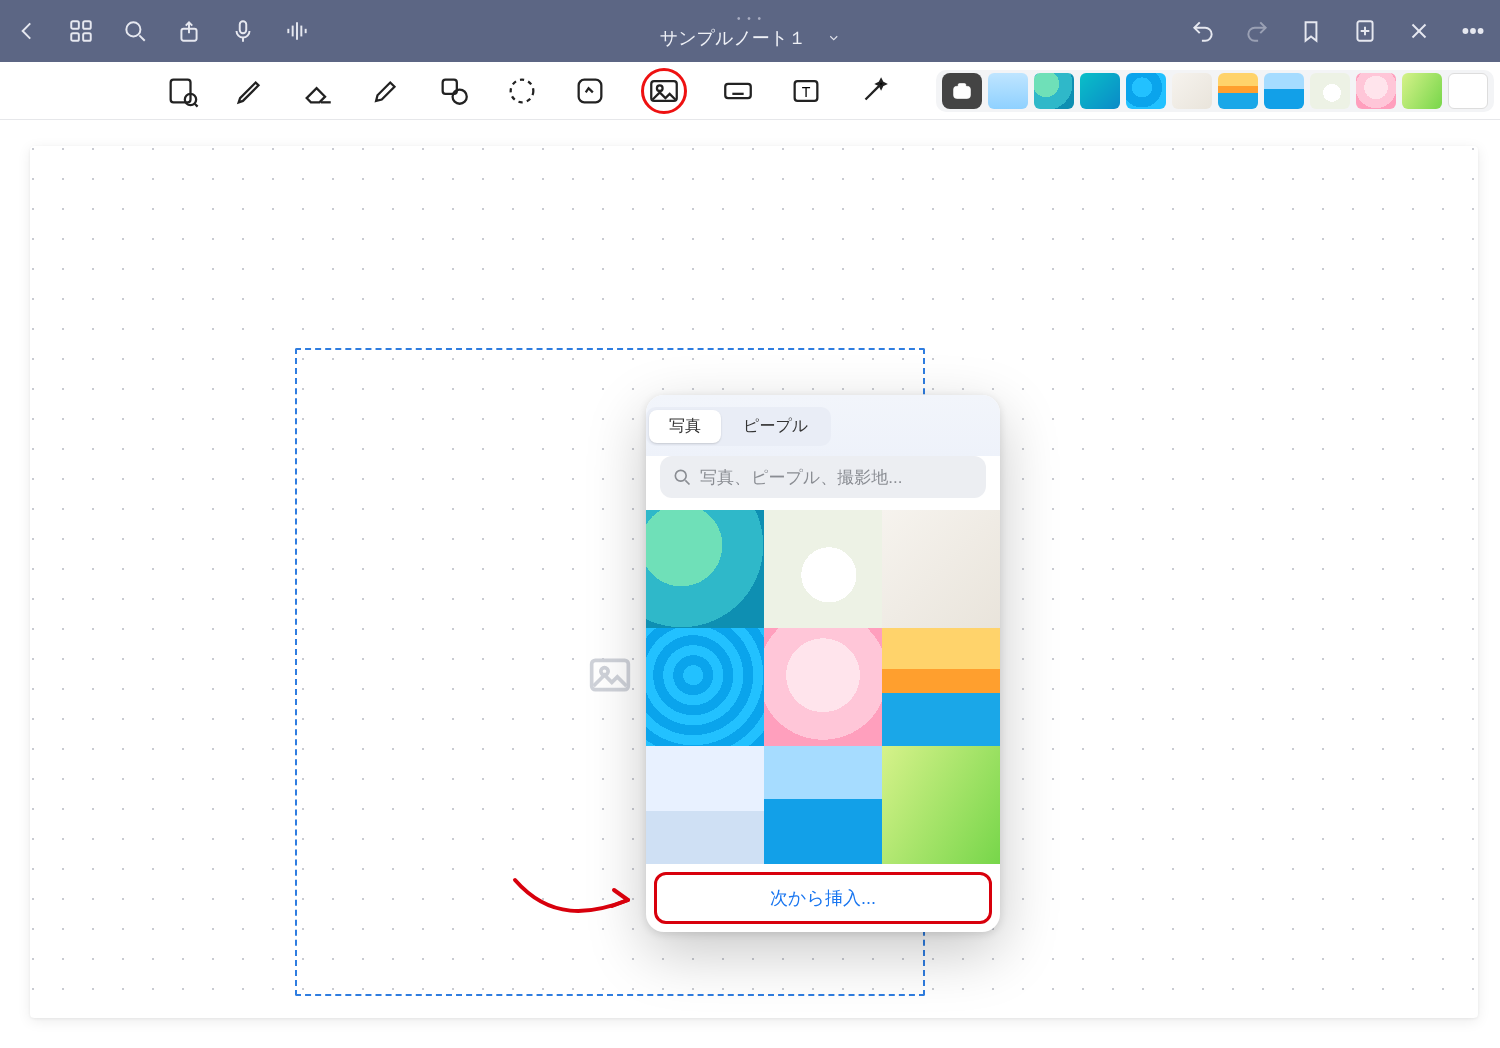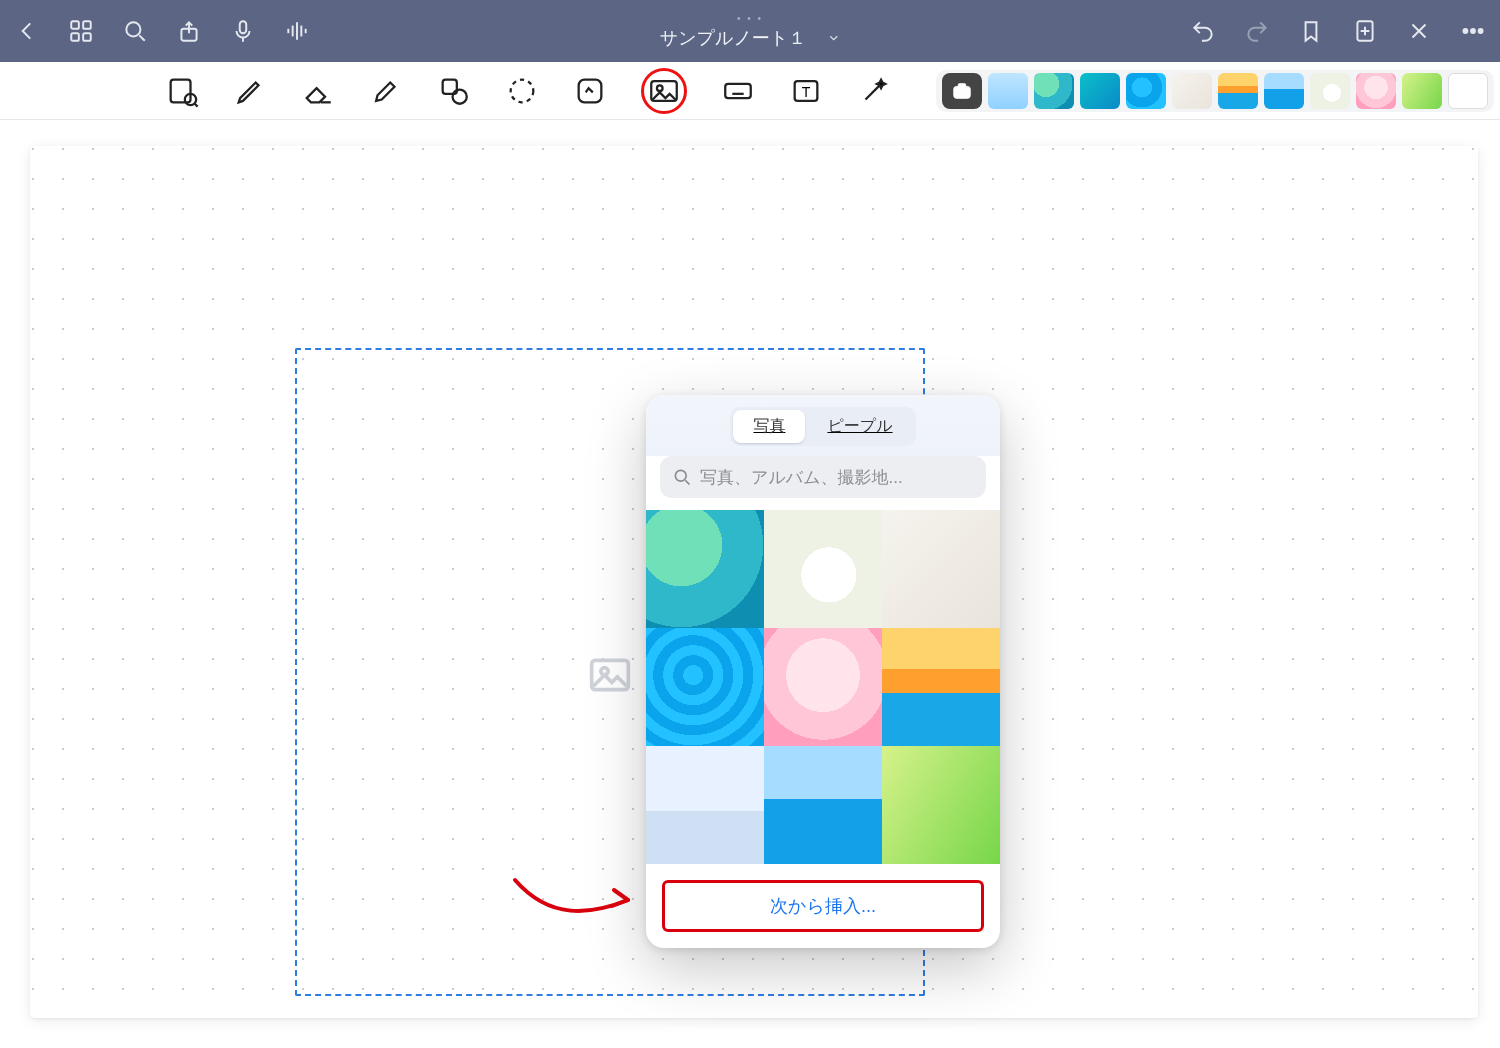--- a/index.html
+++ b/index.html
@@ -74,36 +74,35 @@
   .picker {
     position:absolute;
     left:646px; top:275px;
     width:354px;
     background:#fff;
     border-radius:18px;
     box-shadow: 0 20px 60px rgba(0,0,0,0.22), 0 2px 8px rgba(0,0,0,0.12);
     overflow:hidden;
   }
   .picker-tabs{
-    display:flex; justify-content:center; padding:12px 0 10px;
+    display:flex; padding:12px 0 10px;
     background:linear-gradient(#f2f5fb,#eef2fa);
-    text-decoration:underline;
   }
   .seg { background:#e9edf6; border-radius:10px; padding:3px; display:flex; gap:2px;}
   .seg-btn { padding:6px 20px; font-size:16px; border-radius:8px; color:#333;}
   .seg-btn.active{ background:#fff; box-shadow:0 1px 2px rgba(0,0,0,0.15);}
   .picker-search{
     margin:0 14px 12px; height:42px; background:#eceef2; border-radius:12px;
     display:flex; align-items:center; padding:0 12px; gap:8px; color:#8a8d93; font-size:17px;
   }
   .picker-search svg{stroke:#8a8d93;}
   .picker-grid{ display:grid; grid-template-columns:repeat(3,1fr);}
   .pg-cell{ aspect-ratio:1/1; }
   .picker-insert{
-    margin:16px; border:3px solid #d8000c; border-radius:6px;
+    margin:8px; border:3px solid #d8000c; border-radius:12px;
     height:52px; display:flex; align-items:center; justify-content:center;
     color:#1976f0; font-size:18px; background:#fff;
   }
 
   
   .annot {
     position:absolute; left:126px; top:660px;
     color:#d8000c; font-size:30px; line-height:1.5; font-weight:700; letter-spacing:1px;
     font-family:"Hiragino Sans","Yu Gothic",sans-serif;
     white-space:pre;
@@ -338,21 +337,21 @@
       <div class="seg">
         <div class="seg-btn active">写真</div>
         <div class="seg-btn">ピープル</div>
       </div>
     </div>
     <div class="picker-search">
       <svg viewBox="0 0 24 24" width="20" height="20">
           <circle cx="10.5" cy="10.5" r="6.5" fill="none" stroke-width="2"></circle>
           <line x1="16" y1="16" x2="21" y2="21" stroke-width="2"></line>
         </svg>
-      <span>写真、アルバム、撮影地...</span>
+      <span>写真、ピープル、撮影地...</span>
     </div>
     <div class="picker-grid">
       <div class="pg-cell g-seaglass"></div>
       <div class="pg-cell g-tea"></div>
       <div class="pg-cell g-flatlay"></div>
       <div class="pg-cell g-pool"></div>
       <div class="pg-cell g-cherry"></div>
       <div class="pg-cell g-sunset"></div>
       <div class="pg-cell g-snow"></div>
       <div class="pg-cell g-sea"></div>

